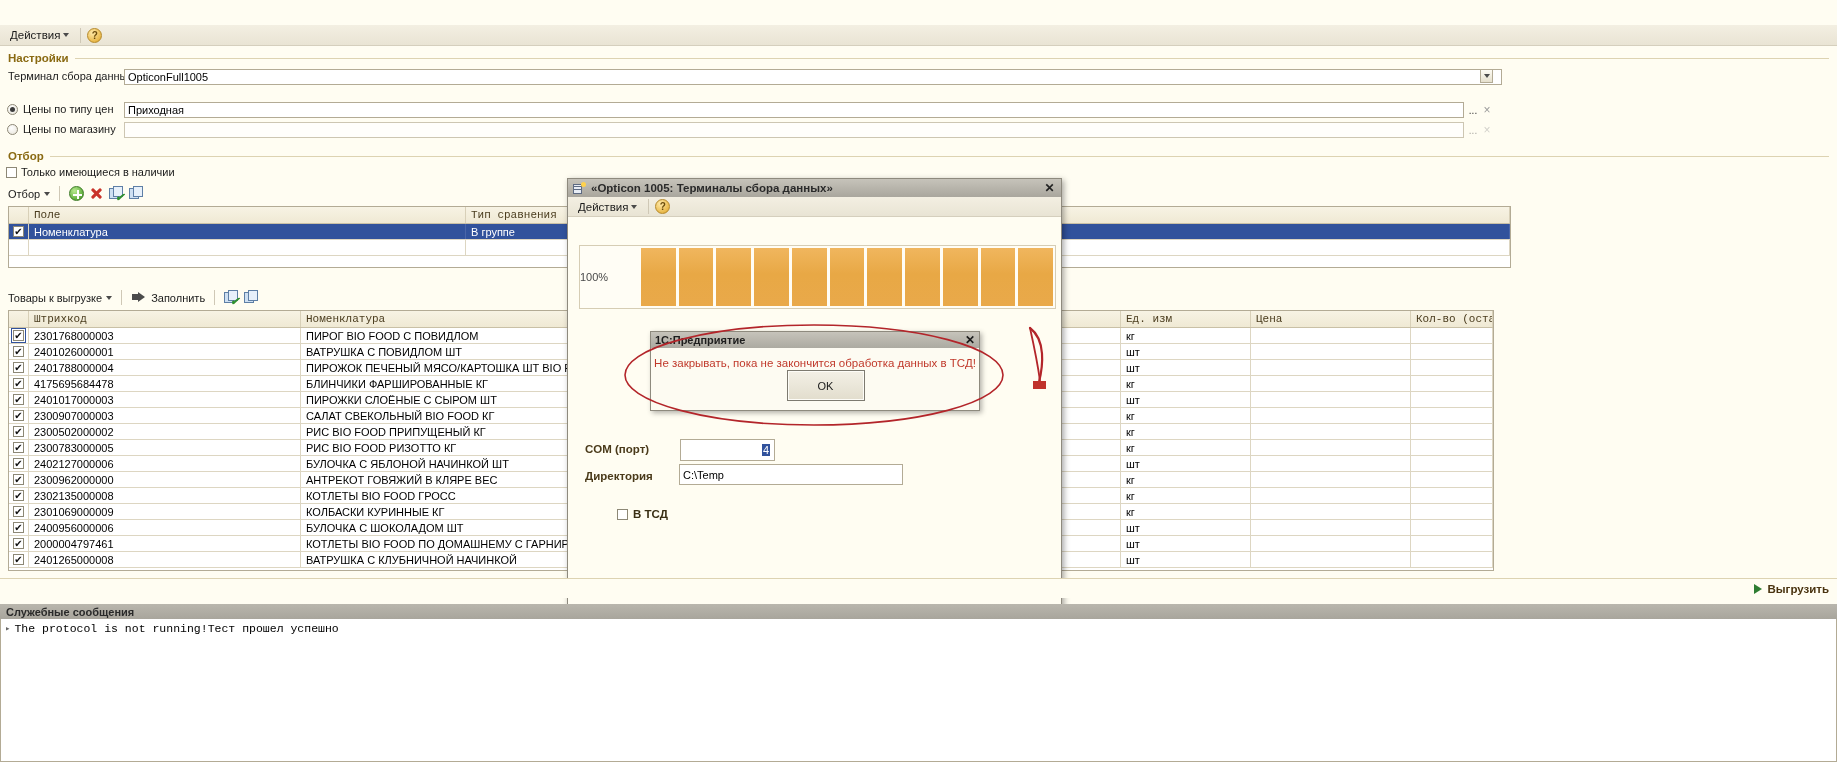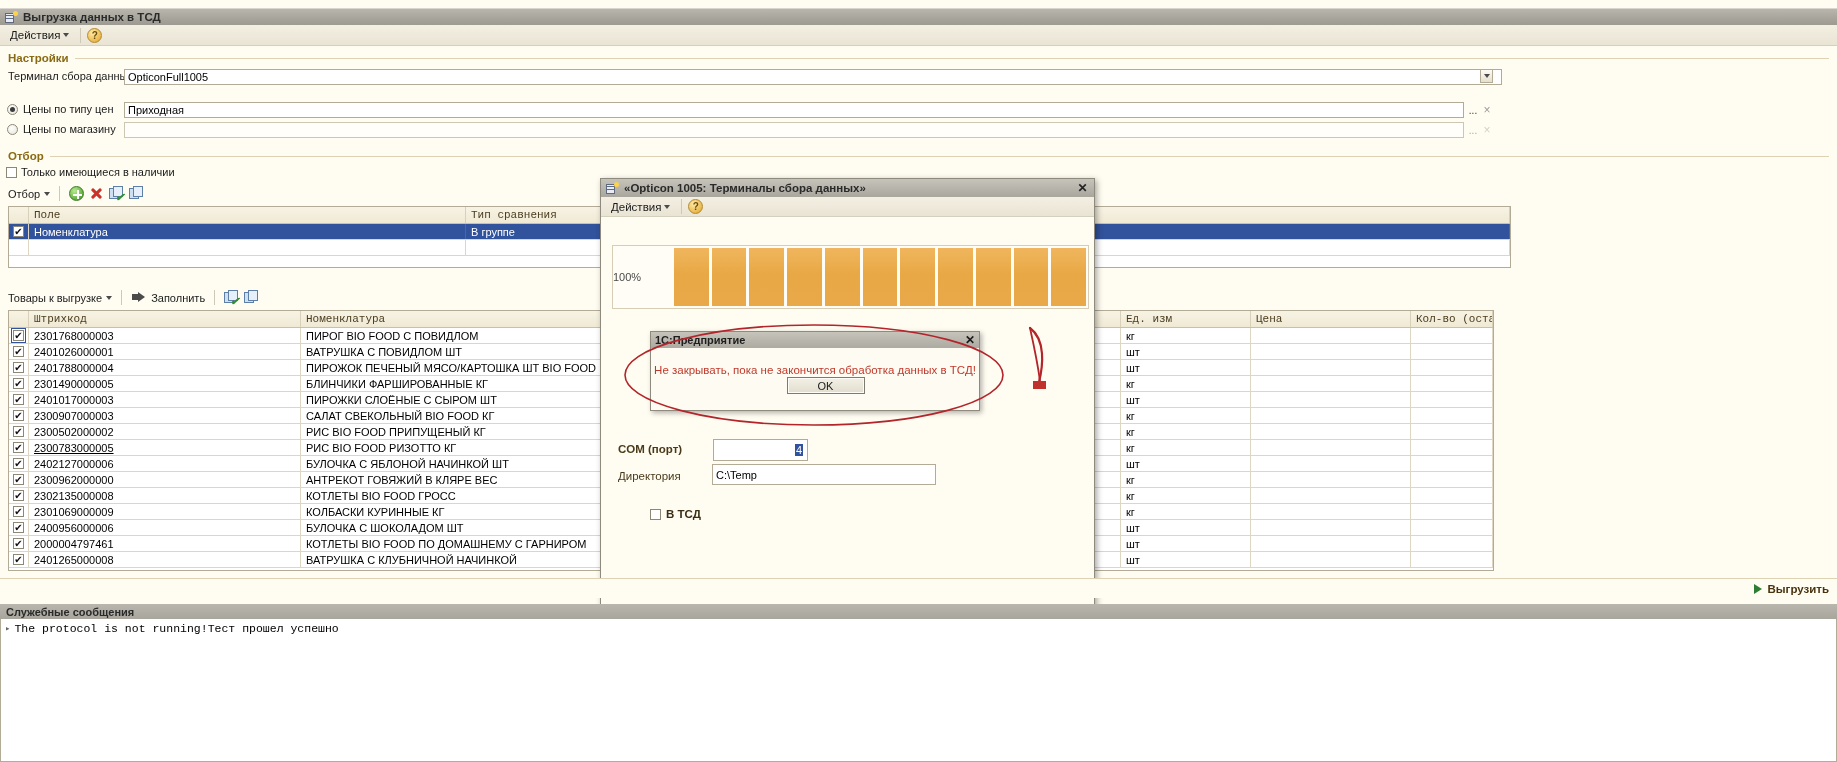--- a/index.html
+++ b/index.html
@@ -186,21 +186,21 @@
     display:flex; align-items:center; padding:0 4px;
     font-weight:bold; font-size:11px; color:#1e1e1e;
   }
   .msgbox-close { margin-left:auto; font-size:12px; font-weight:bold; color:#1a1a1a; }
   .msgbox-body {
     background:#fdfbf2; height:calc(100% - 16px);
     display:flex; flex-direction:column; align-items:center; justify-content:center; gap:1px;
   }
   .msgbox-text { color:#c0392b; font-size:11.5px; }
   .ok-btn {
-    min-width:78px; height:17px; border:1px solid #7d7a70;
+    min-width:78px; height:31px; border:1px solid #7d7a70;
     background: linear-gradient(to bottom,#f3f0e6,#e2ddcd);
     display:flex; align-items:center; justify-content:center;
     font-size:11px; color:#1a1a1a;
     box-shadow: inset 0 0 0 1px #fdfcf7;
     margin-left: 21px;
   }
 
   
   .annot { position:absolute; left:0; top:0; pointer-events:none; }
 
@@ -222,29 +222,20 @@
     font-family:"Liberation Mono", monospace; font-size:11.5px;
     padding:3px 0 0 4px; display:flex; gap:4px; align-items:flex-start;
   }
   .msg-bullet { color:#666; font-size:9px; line-height:14px; }
 </style>
 </head>
 <body>
 
 <div id="app">
 
-  <div class="win-titlebar">
-    <span class="win-icon">
-      <span class="body"></span>
-        <span class="bar"></span>
-        <span class="bar2"></span>
-        <span class="star"></span>
-    </span>
-    <span>Выгрузка данных в ТСД</span>
-  </div>
 
   <div class="menubar">
     <div class="menu-item">
       <span>Действия</span>
       <i class="caret"></i>
     </div>
     <div class="sep-v"></div>
     <div class="help-icon">
       <span>?</span>
     </div>
@@ -396,21 +387,21 @@
           <div class="gc" style="width: 272px;">2401788000004</div>
           <div class="gc" style="width: 820px;">ПИРОЖОК ПЕЧЕНЫЙ МЯСО/КАРТОШКА ШТ BIO FOOD</div>
           <div class="gc" style="width: 130px;">шт</div>
           <div class="gc" style="width: 160px;"></div>
           <div class="gc" style="flex: 1 1 0%;"></div>
         </div>
         <div class="grid-row">
           <div class="cbcell">
             <span class="cbx">✔</span>
           </div>
-          <div class="gc" style="width: 272px;">2301490000005</div>
+          <div class="gc" style="width: 272px;">4175695684478</div>
           <div class="gc" style="width: 820px;">БЛИНЧИКИ ФАРШИРОВАННЫЕ КГ</div>
           <div class="gc" style="width: 130px;">кг</div>
           <div class="gc" style="width: 160px;"></div>
           <div class="gc" style="flex: 1 1 0%;"></div>
         </div>
         <div class="grid-row">
           <div class="cbcell">
             <span class="cbx">✔</span>
           </div>
           <div class="gc" style="width: 272px;">2401017000003</div>
@@ -436,21 +427,21 @@
           <div class="gc" style="width: 272px;">2300502000002</div>
           <div class="gc" style="width: 820px;">РИС BIO FOOD ПРИПУЩЕНЫЙ КГ</div>
           <div class="gc" style="width: 130px;">кг</div>
           <div class="gc" style="width: 160px;"></div>
           <div class="gc" style="flex: 1 1 0%;"></div>
         </div>
         <div class="grid-row">
           <div class="cbcell">
             <span class="cbx">✔</span>
           </div>
-          <div class="gc" style="width: 272px; text-decoration: underline;">2300783000005</div>
+          <div class="gc" style="width: 272px;">2300783000005</div>
           <div class="gc" style="width: 820px;">РИС BIO FOOD РИЗОТТО КГ</div>
           <div class="gc" style="width: 130px;">кг</div>
           <div class="gc" style="width: 160px;"></div>
           <div class="gc" style="flex: 1 1 0%;"></div>
         </div>
         <div class="grid-row">
           <div class="cbcell">
             <span class="cbx">✔</span>
           </div>
           <div class="gc" style="width: 272px;">2402127000006</div>
@@ -515,21 +506,21 @@
           </div>
           <div class="gc" style="width: 272px;">2401265000008</div>
           <div class="gc" style="width: 820px;">ВАТРУШКА С КЛУБНИЧНОЙ НАЧИНКОЙ</div>
           <div class="gc" style="width: 130px;">шт</div>
           <div class="gc" style="width: 160px;"></div>
           <div class="gc" style="flex: 1 1 0%;"></div>
         </div>
       </div>
   </div>
 
-  <div class="modal" style="left:600px;top:178px;width:495px;height:490px;">
+  <div class="modal" style="left:567px;top:178px;width:495px;height:490px;">
     <div class="modal-title">
       <span class="win-icon">
         <span class="body"></span>
           <span class="bar"></span>
           <span class="bar2"></span>
           <span class="star"></span>
       </span>
       <span>«Opticon 1005: Терминалы сбора данных»</span>
       <span class="modal-close">✕</span>
     </div>
@@ -559,21 +550,21 @@
           <div class="progress-seg"></div>
           <div class="progress-seg"></div>
         </div>
     </div>
 
     <div style="position:absolute;left:17px;top:264px;font-weight:bold;font-size:11.5px;color:#4a3a1a;">COM (порт)</div>
     <div class="field" style="position:absolute;left:112px;top:260px;width:95px;height:22px;justify-content:flex-end;padding-right:4px;">
       <span style="background:#31529c;color:#fff;padding:0 1px;">4</span>
     </div>
 
-    <div style="position:absolute;left:17px;top:291px;font-weight:normal;font-size:11.5px;color:#4a3a1a;">Директория</div>
+    <div style="position:absolute;left:17px;top:291px;font-weight:bold;font-size:11.5px;color:#4a3a1a;">Директория</div>
     <div class="field" style="position:absolute;left:111px;top:285px;width:224px;height:21px;">
       <span>C:\Temp</span>
     </div>
 
     <div style="position:absolute;left:49px;top:329px;display:flex;align-items:center;gap:5px;">
       <span class="cbx"></span>
       <span style="font-weight:bold;font-size:11.5px;color:#3a2f14;">В ТСД</span>
     </div>
 
     <div class="modal-footer">

